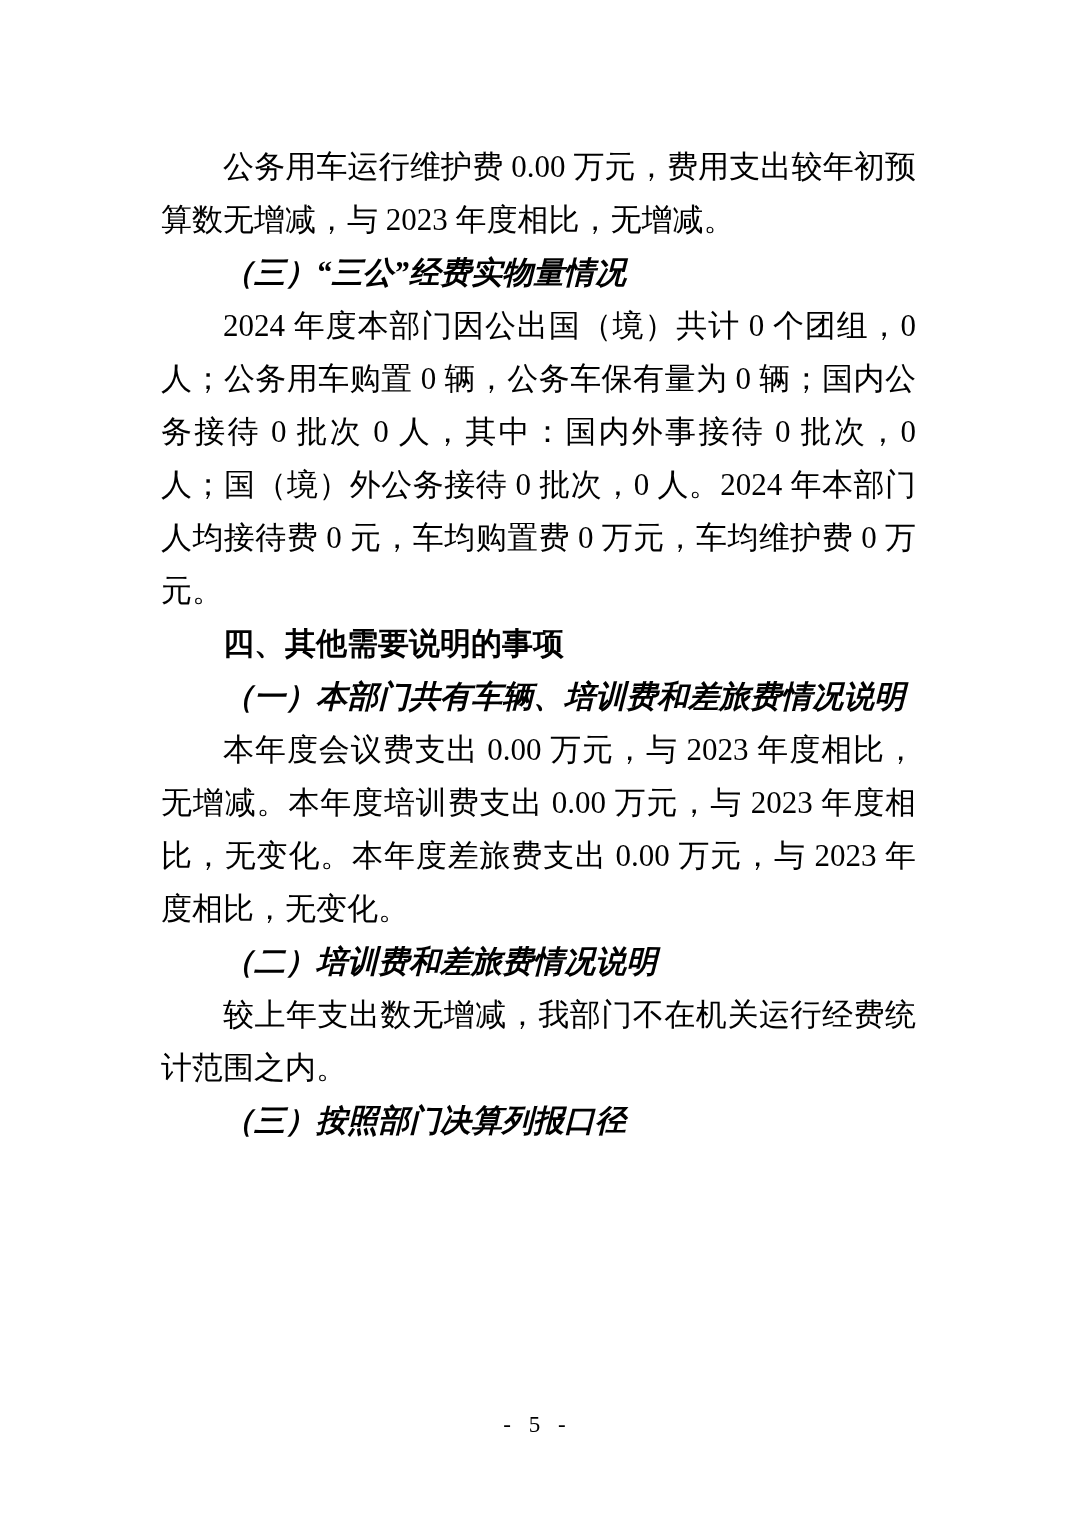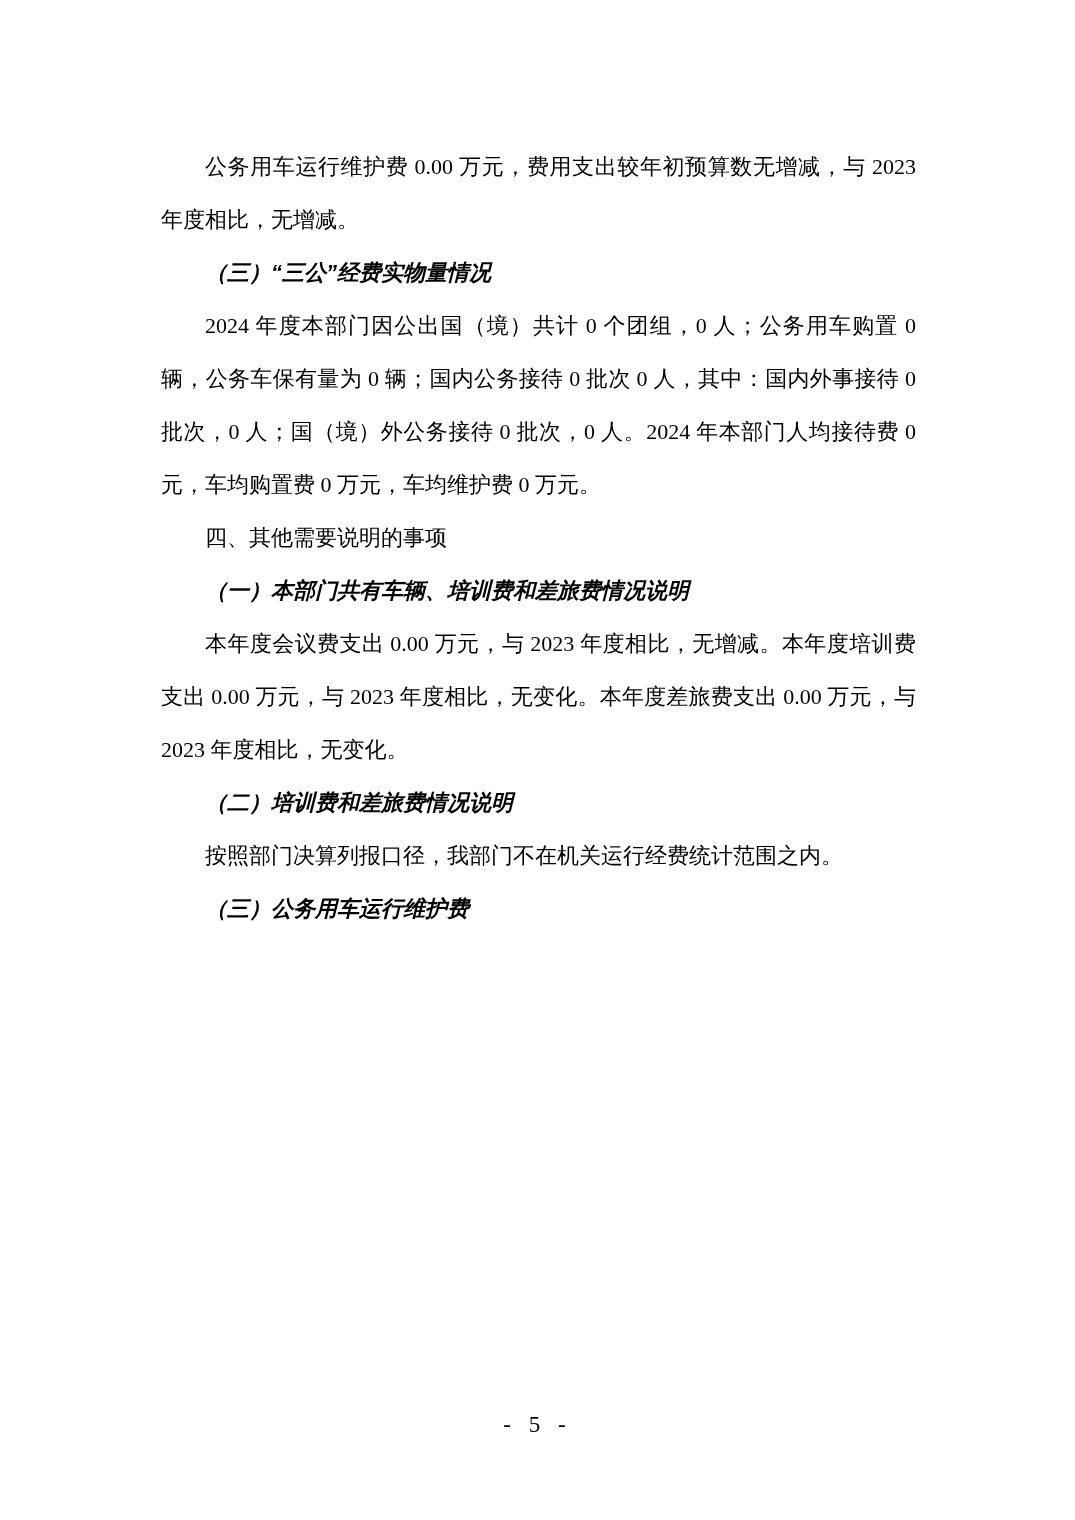--- a/index.html
+++ b/index.html
@@ -17,39 +17,39 @@
     overflow: hidden;
   }
   .content {
     position: absolute;
     left: 161px;
     top: 140px;
     width: 755px;
   }
   .content p {
     margin: 0;
-    font-size: 22px;
+    font-size: 31px;
     line-height: 53px;
     text-align: justify;
     text-justify: inter-ideograph;
     text-indent: 2em;
     word-break: break-all;
   }
   .body-par {
     font-family: "Liberation Serif", serif;
     font-weight: normal;
   }
   .heading-kai {
-    font-family: Liberation Sans, sans-serif;
+    font-family: Liberation Serif, serif;
     font-style: italic;
     font-weight: 600;
   }
   .heading-hei {
     font-family: "Liberation Sans", sans-serif;
-    font-weight: normal;
+    font-weight: bold;
   }
   .page-footer {
     position: absolute;
     left: 0;
     right: 0;
     bottom: 82px;
     text-align: center;
     font-size: 23px;
     font-family: "Liberation Serif", serif;
     letter-spacing: 6px;
@@ -60,19 +60,19 @@
 
 <div class="page">
   <main class="content">
     <p class="body-par">公务用车运行维护费 0.00 万元，费用支出较年初预算数无增减，与 2023 年度相比，无增减。</p>
     <p class="heading-kai">（三）“三公”经费实物量情况</p>
     <p class="body-par">2024 年度本部门因公出国（境）共计 0 个团组，0 人；公务用车购置 0 辆，公务车保有量为 0 辆；国内公务接待 0 批次 0 人，其中：国内外事接待 0 批次，0 人；国（境）外公务接待 0 批次，0 人。2024 年本部门人均接待费 0 元，车均购置费 0 万元，车均维护费 0 万元。</p>
     <p class="heading-hei">四、其他需要说明的事项</p>
     <p class="heading-kai">（一）本部门共有车辆、培训费和差旅费情况说明</p>
     <p class="body-par">本年度会议费支出 0.00 万元，与 2023 年度相比，无增减。本年度培训费支出 0.00 万元，与 2023 年度相比，无变化。本年度差旅费支出 0.00 万元，与 2023 年度相比，无变化。</p>
     <p class="heading-kai">（二）培训费和差旅费情况说明</p>
-    <p class="body-par">按照部门决算列报口径，我部门不在机关运行经费统计范围之内。</p>
-    <p class="heading-kai">（三）公务用车运行维护费</p>
+    <p class="body-par">较上年支出数无增减，我部门不在机关运行经费统计范围之内。</p>
+    <p class="heading-kai">（三）按照部门决算列报口径</p>
   </main>
   <footer class="page-footer">
     <span>- 5 -</span>
   </footer>
 </div>
 
 </body></html>

